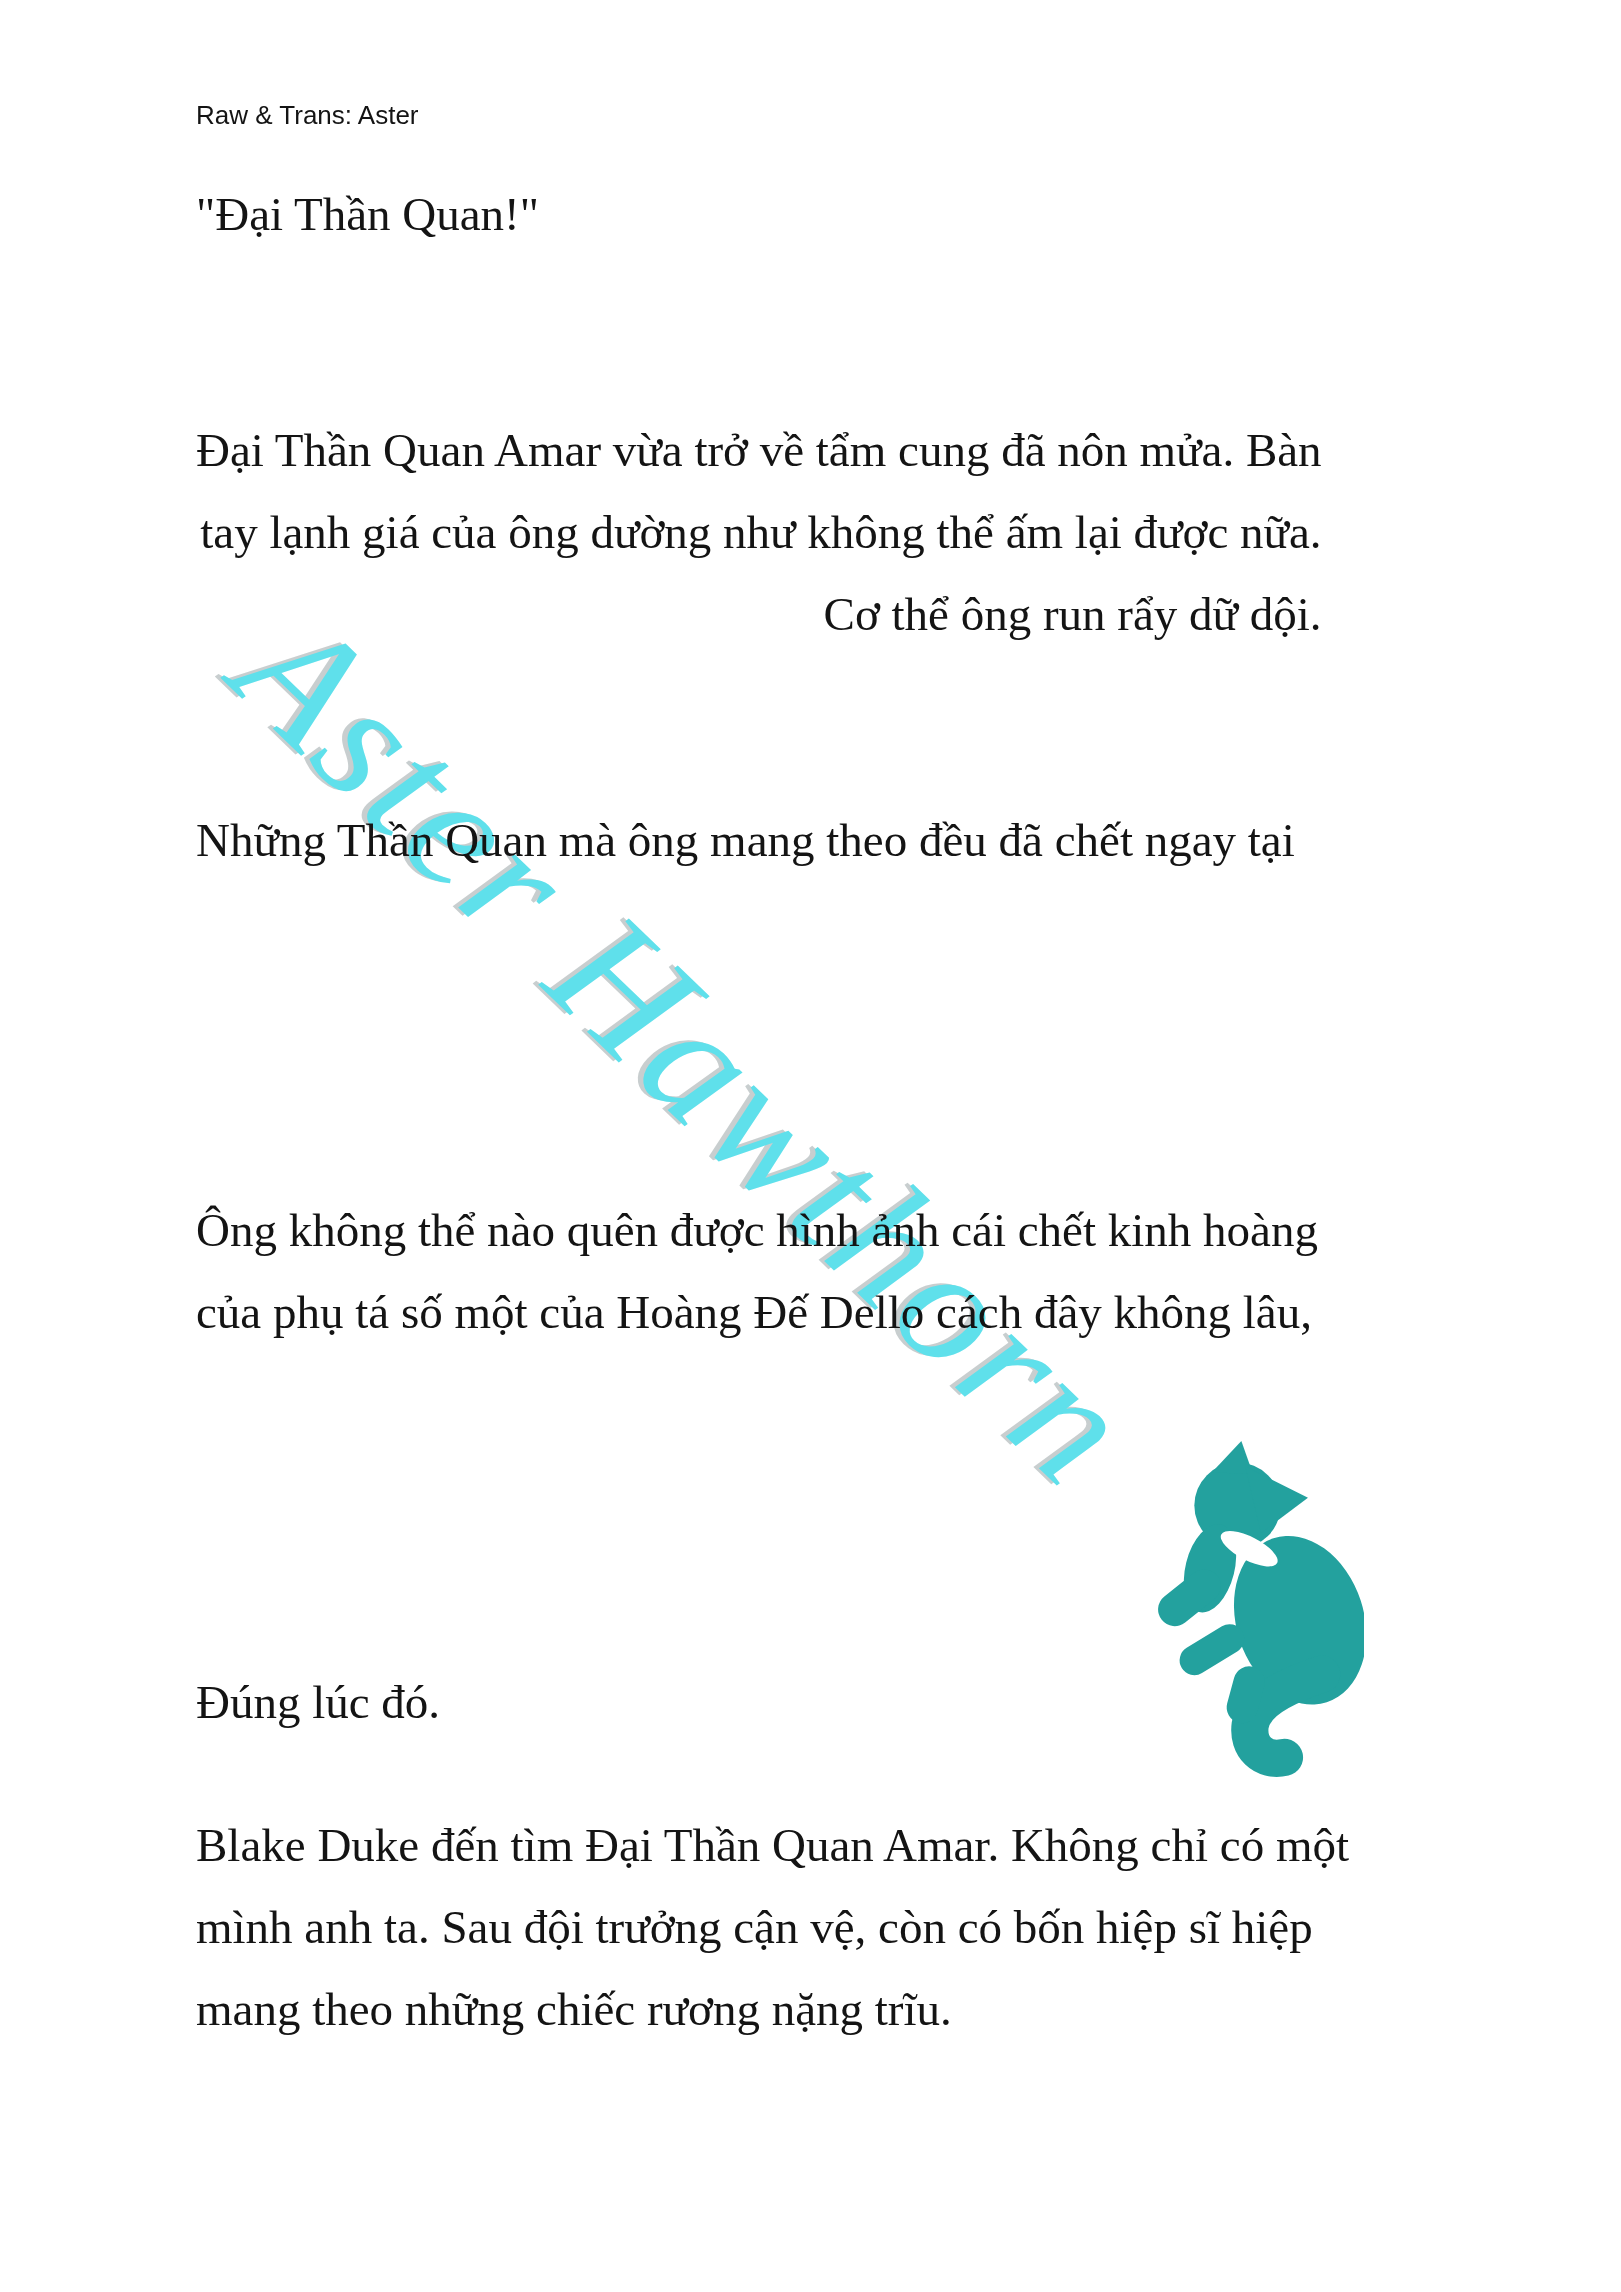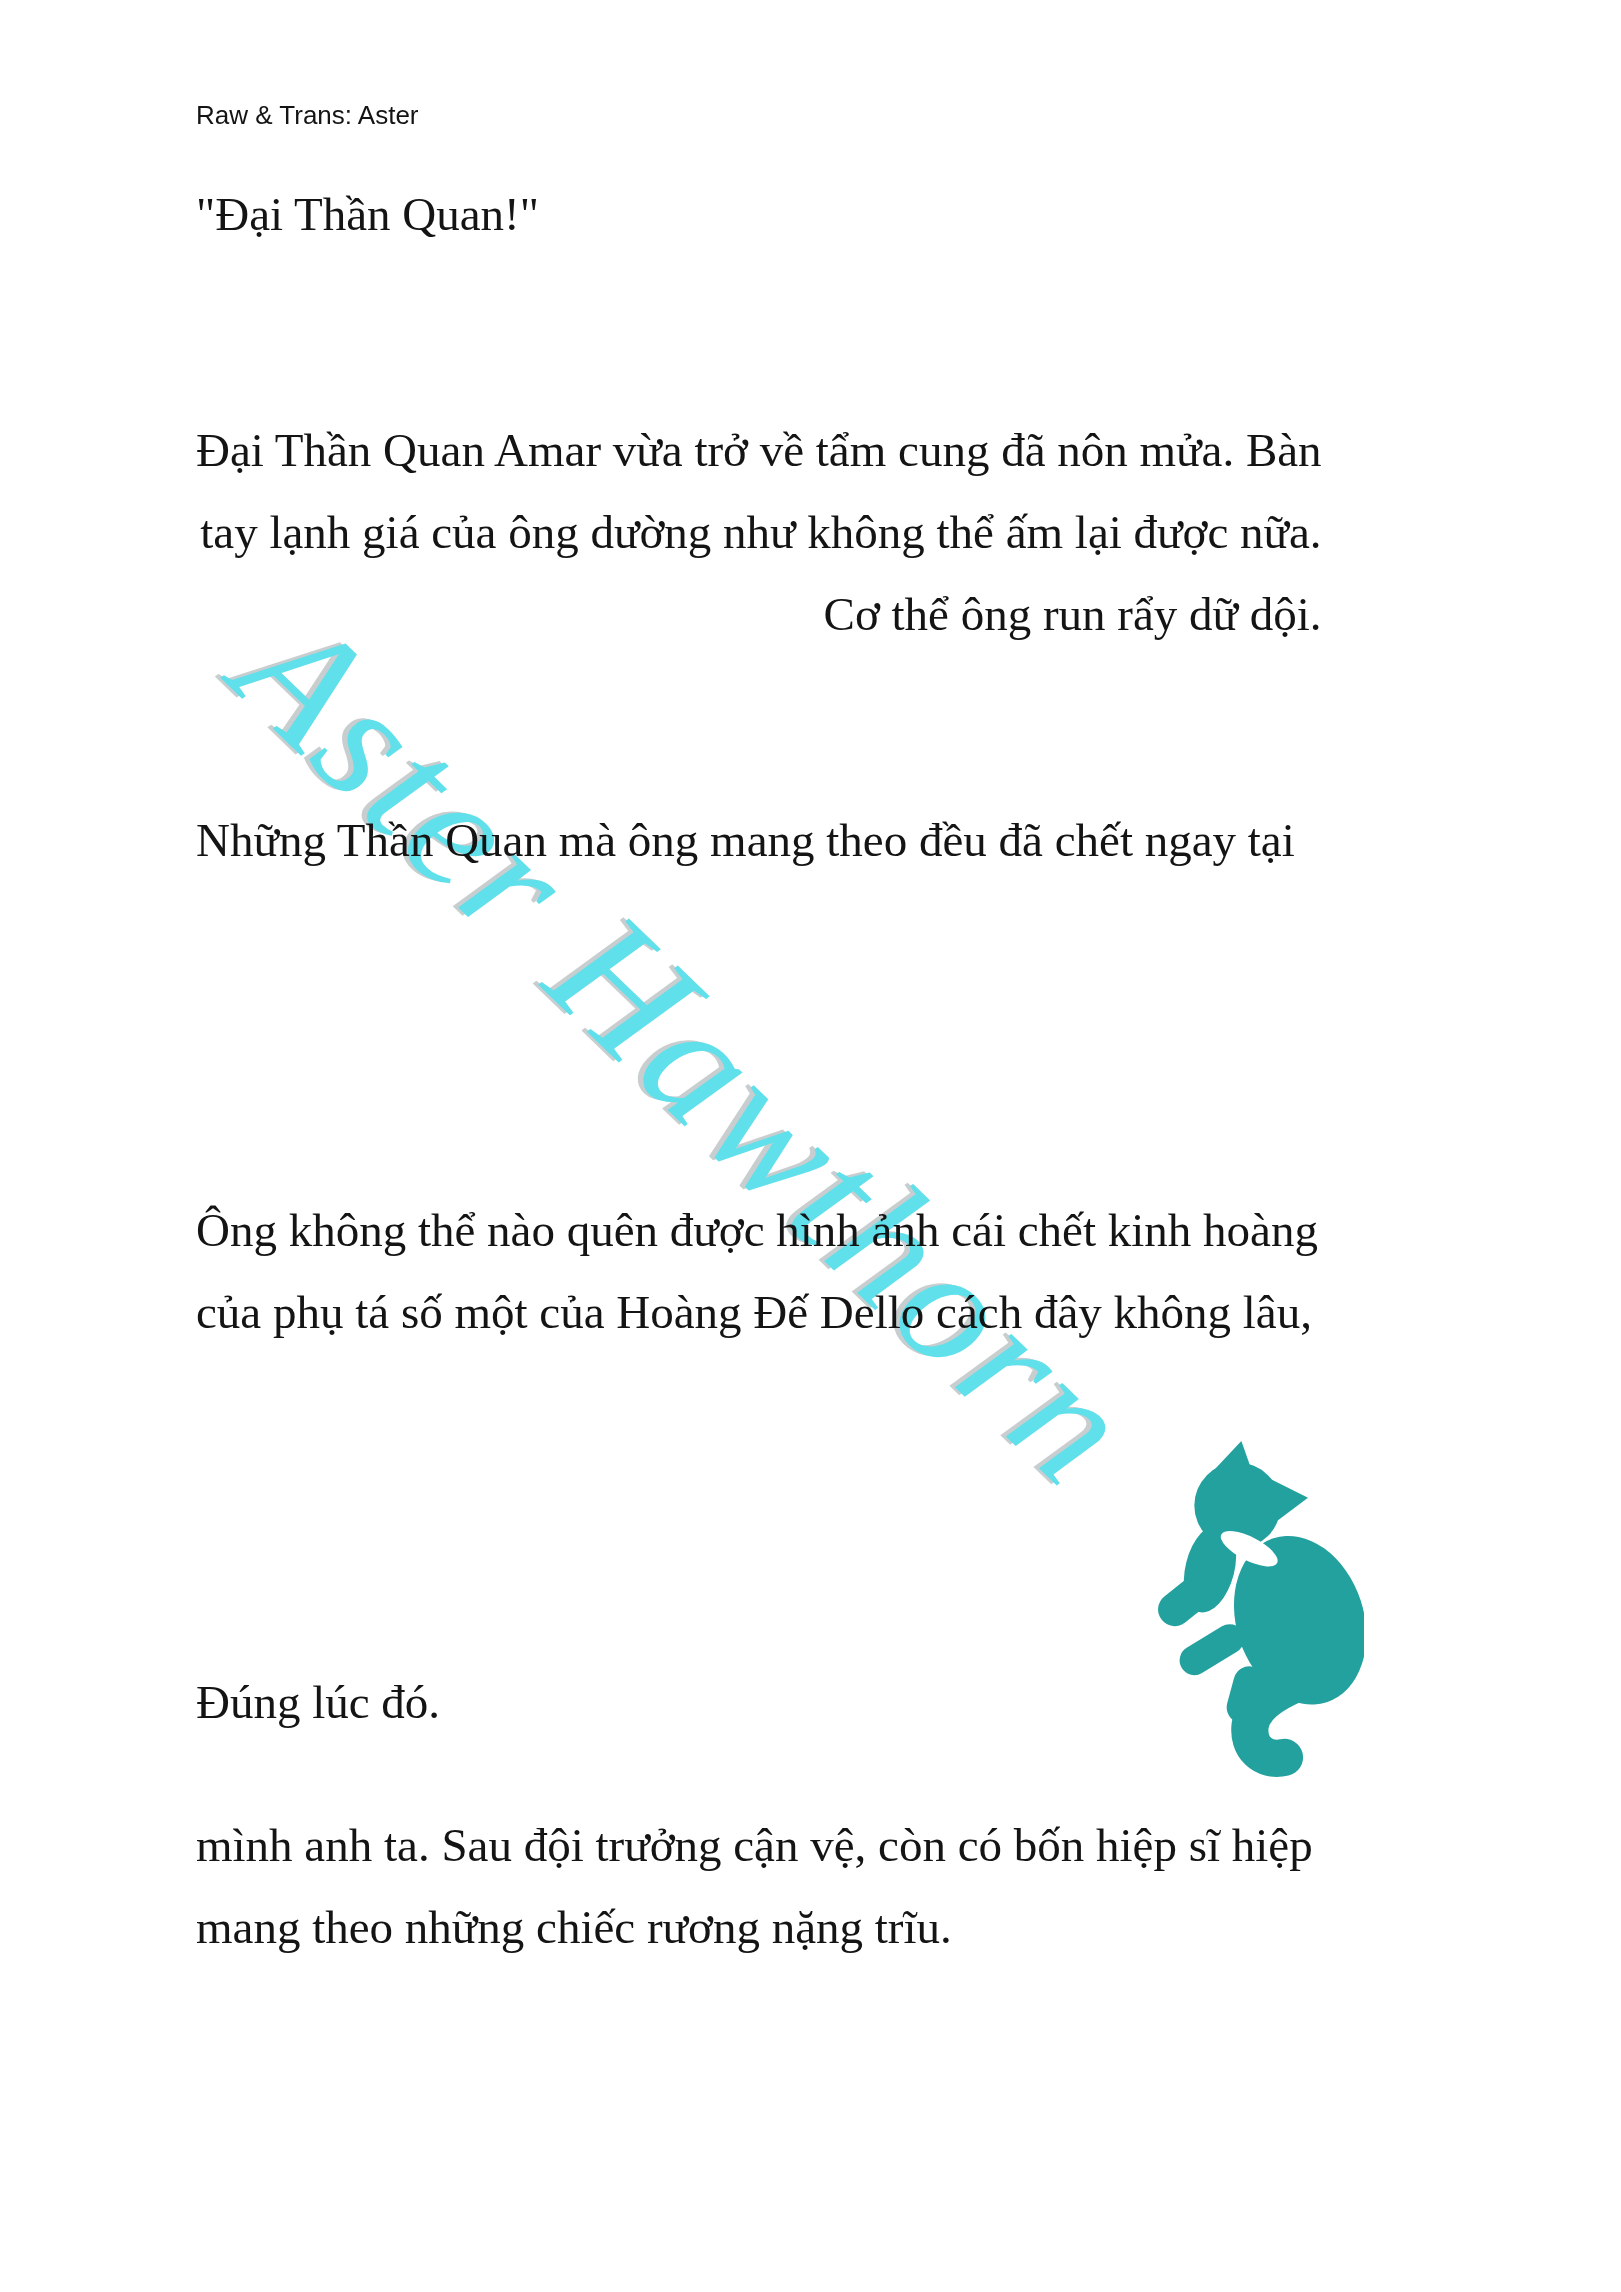--- a/index.html
+++ b/index.html
@@ -93,20 +93,21 @@
 <div id="para3" class="abs-block serif-text">
   <span class="text-line">Ông không thể nào quên được hình ảnh cái chết kinh hoàng</span>
   <span class="text-line">của phụ tá số một của Hoàng Đế Dello cách đây không lâu,</span>
 </div>
 
 <div id="para4" class="abs-block serif-text">
   <span class="text-line">Đúng lúc đó.</span>
 </div>
 
 <div id="para5" class="abs-block serif-text">
+  <span class="text-line">Blake Duke đến tìm Đại Thần Quan Amar. Không chỉ có một</span>
   <span class="text-line">mình anh ta. Sau đội trưởng cận vệ, còn có bốn hiệp sĩ hiệp</span>
   <span class="text-line">mang theo những chiếc rương nặng trĩu.</span>
 </div>
 
 <div id="cat">
   <svg viewBox="0 0 215 345" width="211" height="338" xmlns="http://www.w3.org/2000/svg">
 
     <ellipse class="cat-fill" cx="150" cy="185" rx="65" ry="88" transform="rotate(-18 150 185)"></ellipse>
 
     <path class="cat-stroke" d="M 172,240 C 130,254 103,270 99,292 C 96,314 112,330 134,325" stroke-width="38"></path>

